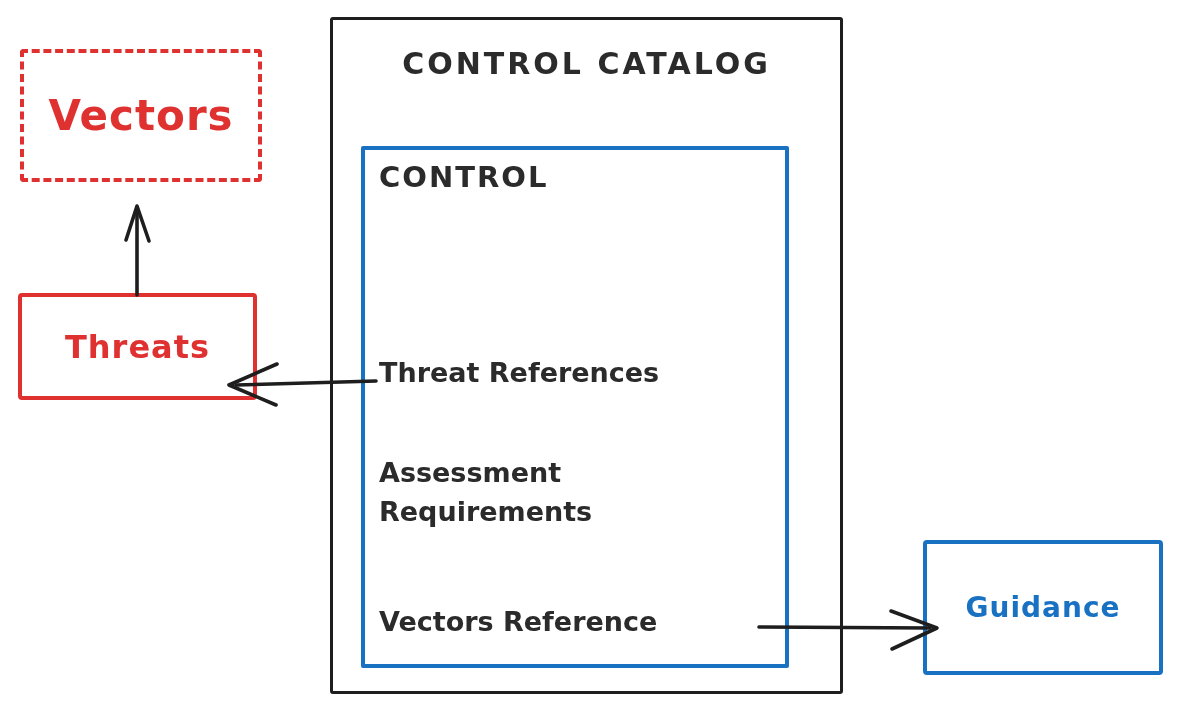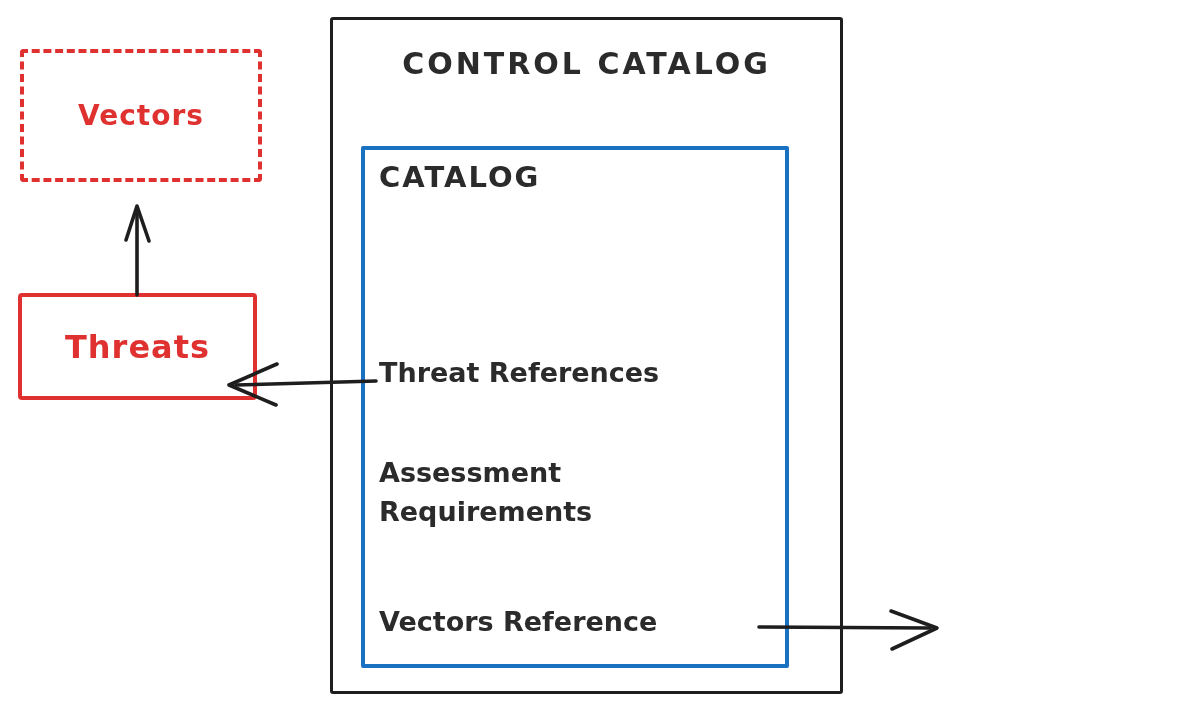--- a/index.html
+++ b/index.html
@@ -20,21 +20,21 @@
   
   .node{
     position:absolute;
     display:flex;align-items:center;justify-content:center;
     border-radius:4px;
   }
   .vectors-box{
     left:20px;top:49px;width:242px;height:133px;
     border:4px dashed var(--red);
     color:var(--red);
-    font-size:28px;font-weight:bold;letter-spacing:1px;
+    font-size:42px;font-weight:bold;letter-spacing:1px;
   }
   .threats-box{
     left:18px;top:293px;width:239px;height:107px;
     border:4px solid var(--red);
     color:var(--red);
     font-size:32px;font-weight:bold;letter-spacing:1px;
   }
   .guidance-box{
     left:923px;top:540px;width:240px;height:135px;
     border:4px solid var(--blue);
@@ -99,27 +99,30 @@
   </div>
 
   <div class="node threats-box">
     <span>Threats</span>
   </div>
 
   <div class="catalog-box">
     <div class="catalog-title">CONTROL CATALOG</div>
 
     <div class="control-box">
-      <div class="control-title">CATALOG</div>
+      <div class="control-title">CONTROL</div>
       <div class="control-field field-2">Assessment Requirements</div>
       <div class="control-field field-1">Threat References</div>
       <div class="control-field field-3">Vectors Reference</div>
     </div>
   </div>
 
+  <div class="node guidance-box">
+    <span>Guidance</span>
+  </div>
 
   <svg class="arrows" viewBox="0 0 1181 715">
 
     <g>
       <path class="arrow" d="M137,295 L137,209"></path>
       <path class="arrow" d="M126,240 L137,206 L149,241"></path>
     </g>
 
     <g>
       <path class="arrow" d="M376,381 L236,385"></path>

